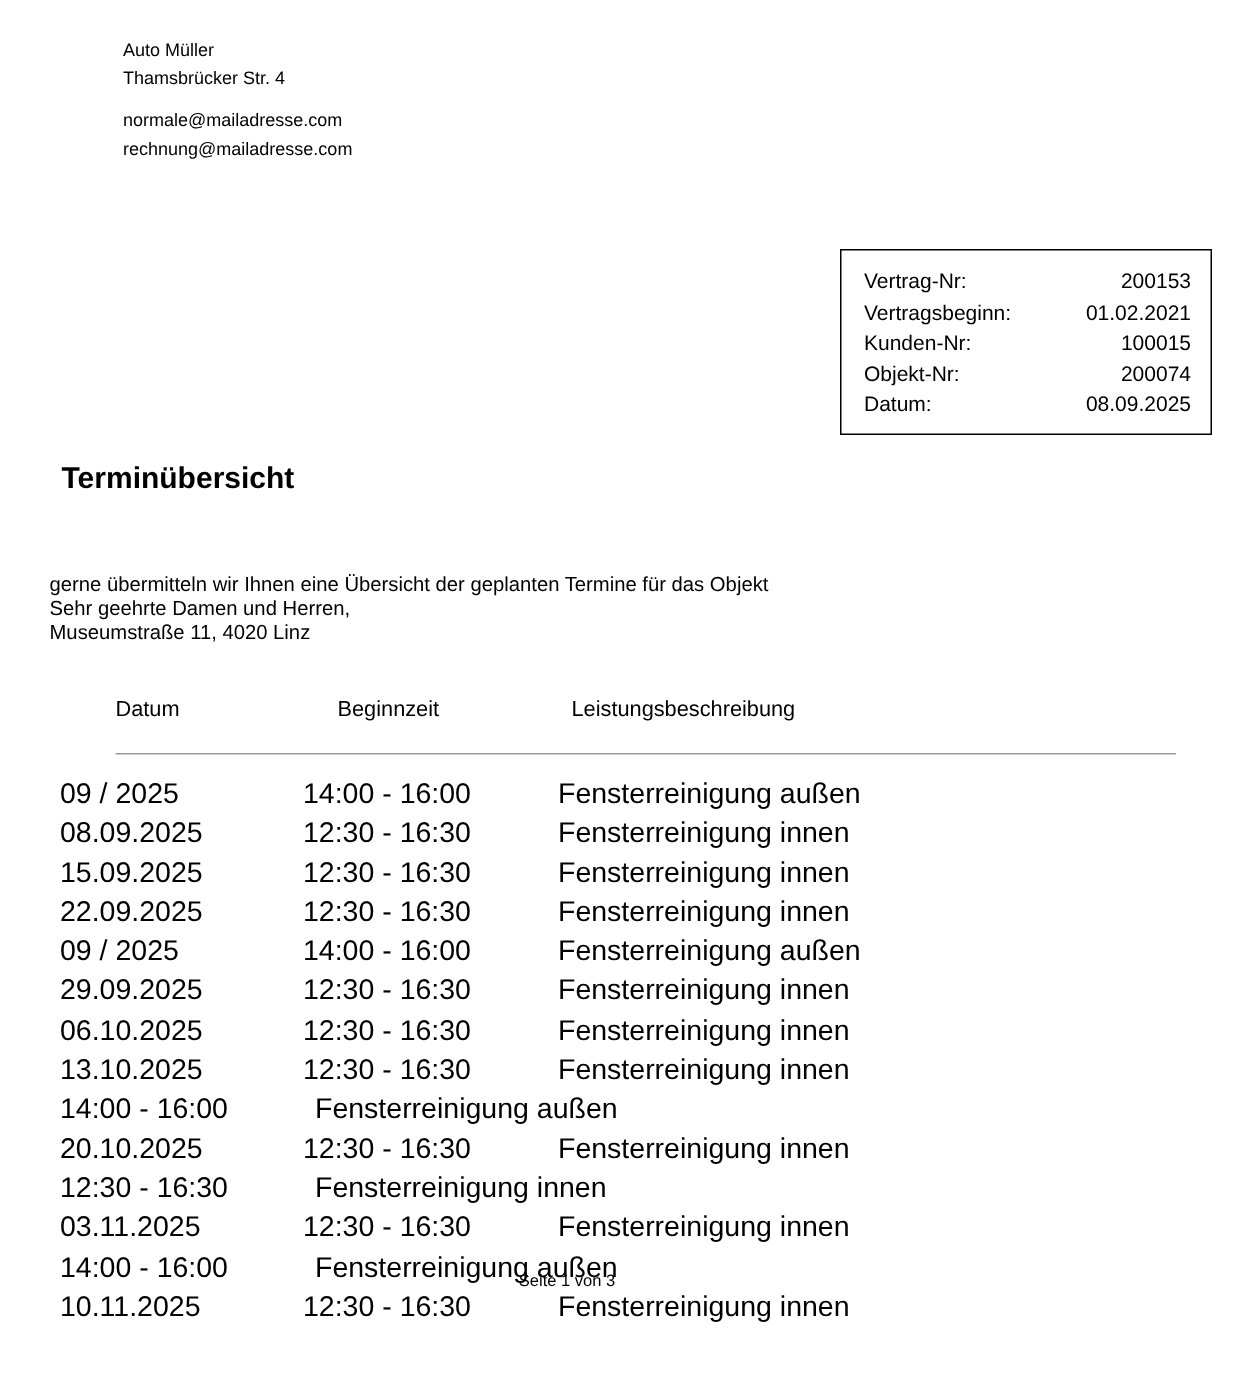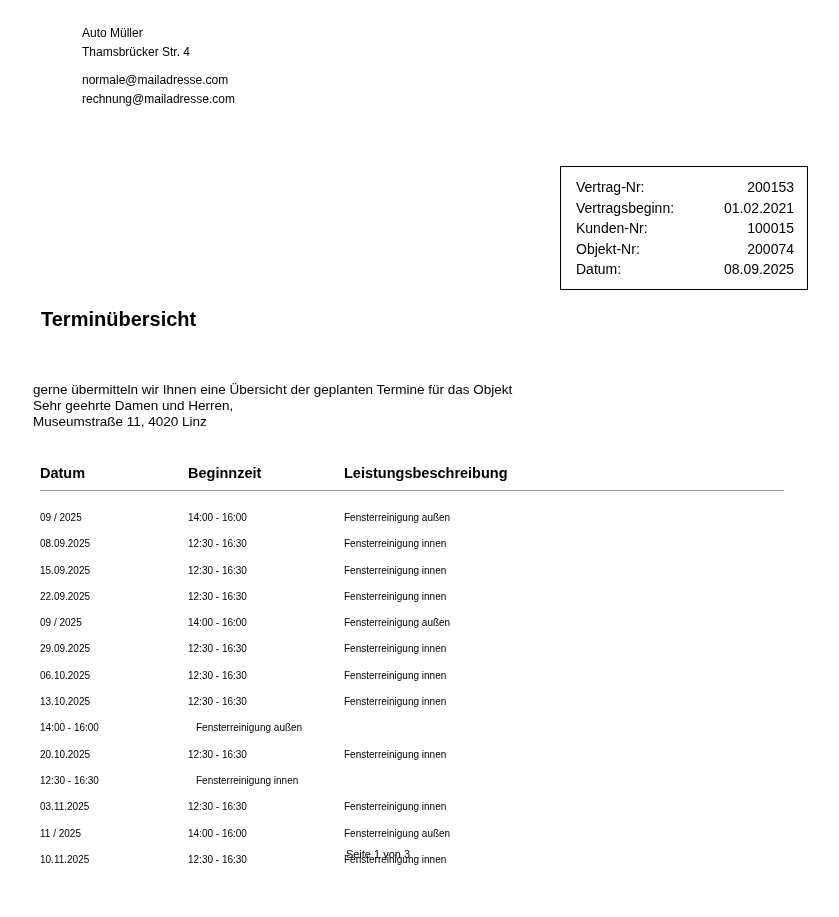--- a/index.html
+++ b/index.html
@@ -11,23 +11,23 @@
   .sender .emails { margin-top: 9px; }
   .info-box {
     position: absolute; left: 560px; top: 166px; width: 248px; height: 124px;
     border: 1px solid #000; box-sizing: border-box;
     padding: 10px 13px 0 15px; font-size: 14px;
   }
   .info-row { display: flex; justify-content: space-between; height: 20.6px; line-height: 20.6px; }
   .title { position: absolute; left: 25px; top: 292px; font-size: 20px; font-weight: bold; margin: 16px; }
   .intro { position: absolute; left: 33px; top: 382px; font-size: 13.5px; line-height: 16px; }
   .table { position: absolute; left: 40px; top: 463px; width: 744px; }
-  .thead { display: flex; font-weight: bold; font-size: 14.5px; height: 21px; line-height: 21px; padding-bottom: 6px; border-bottom: 1px solid #999; }
+  .thead { display: flex; font-weight: normal; font-size: 14.5px; height: 21px; line-height: 21px; padding-bottom: 18px; border-bottom: 1px solid #999; margin-left: 37px; }
   .tbody { padding-top: 14px; }
-  .row { display: flex; font-size: 10px; height: 26.3px; line-height: 26.3px; }
+  .row { display: flex; font-size: 19px; height: 26.3px; line-height: 26.3px; gap: 14px; }
   .c1 { width: 148px; } .c2 { width: 156px; } .c3 { flex: 1; }
   .footer { position: absolute; left: 0; width: 726px; top: 848px; text-align: center; font-size: 11px; }
   .footer span { display: inline-block; margin-left: 30px; }
 </style>
 </head>
 <body>
 
 <div class="sender">
   <div>Auto Müller</div>
   <div>Thamsbrücker Str. 4</div>
@@ -127,21 +127,20 @@
       <div class="row">
         <div class="c2">12:30 - 16:30</div>
         <div class="c3">Fensterreinigung innen</div>
       </div>
       <div class="row">
         <div class="c1">03.11.2025</div>
         <div class="c2">12:30 - 16:30</div>
         <div class="c3">Fensterreinigung innen</div>
       </div>
       <div class="row">
-        <div class="c1">11 / 2025</div>
         <div class="c2">14:00 - 16:00</div>
         <div class="c3">Fensterreinigung außen</div>
       </div>
       <div class="row">
         <div class="c1">10.11.2025</div>
         <div class="c2">12:30 - 16:30</div>
         <div class="c3">Fensterreinigung innen</div>
       </div>
     </div>
 </div>

